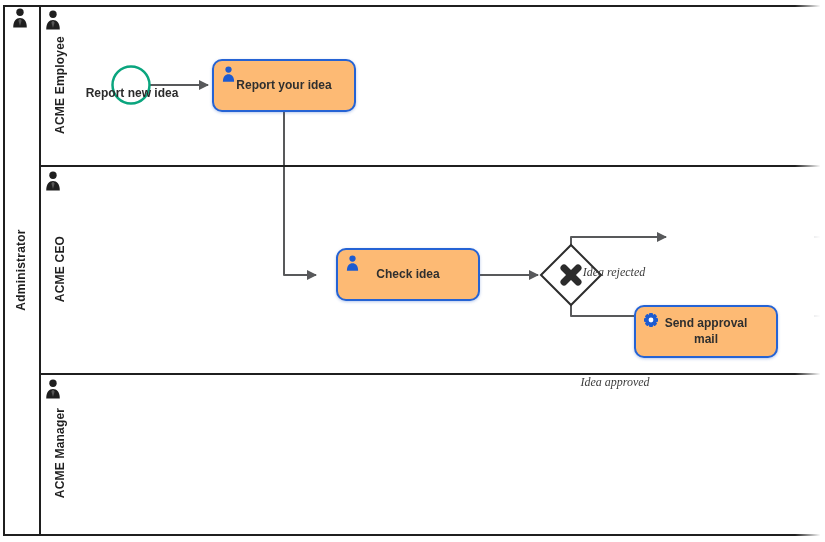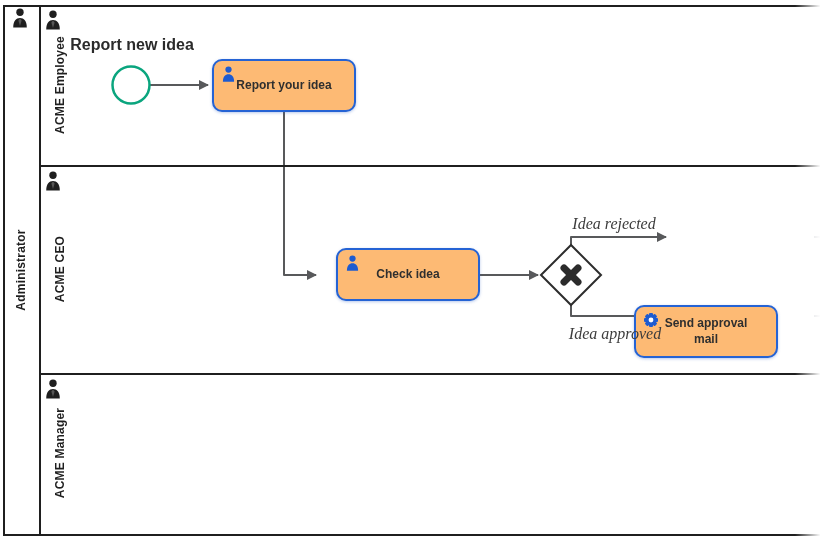--- a/index.html
+++ b/index.html
@@ -22,21 +22,21 @@
   
   .task{
     position:absolute;width:144px;height:53px;box-sizing:border-box;background:#fdba74;
     border:2px solid #2563d4;border-radius:10px;display:flex;align-items:center;justify-content:center;
     box-shadow:0 1px 3px rgba(50,100,200,.35);
   }
   .task .tlabel{
     font-size:12px;font-weight:bold;color:#2f2f2f;text-align:center;line-height:1.3;padding:0 16px;
   }
   .task .node-icon{position:absolute;top:5px;left:7px;}
-  .flow-label{position:absolute;transform:translate(-50%,-50%);white-space:nowrap;font-size:16px;}
+  .flow-label{position:absolute;transform:translate(-50%,-50%);white-space:nowrap;font-size:12px;margin-top:48px;}
   .flow-label.italic{font-style:italic;color:#3c3c3c;font-family:Liberation Serif, serif;}
   .flow-label.bold{font-weight:bold;color:#2b2b2b;}
   .overlay-svg{position:absolute;left:0;top:0;pointer-events:none;}
   .fade-right{
     position:absolute;top:0;right:0;width:30px;height:542px;z-index:10;pointer-events:none;
     background:linear-gradient(to right, rgba(255,255,255,0), #ffffff 85%);
   }
 </style>
 </head>
 <body>

